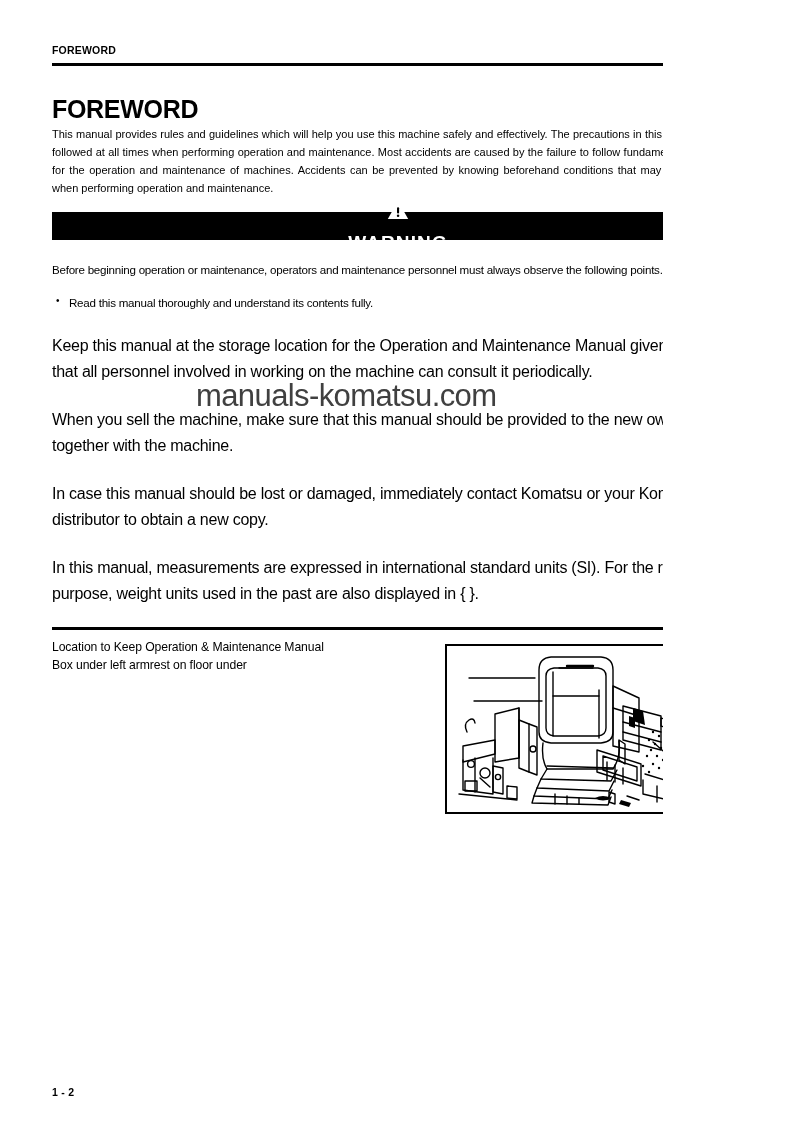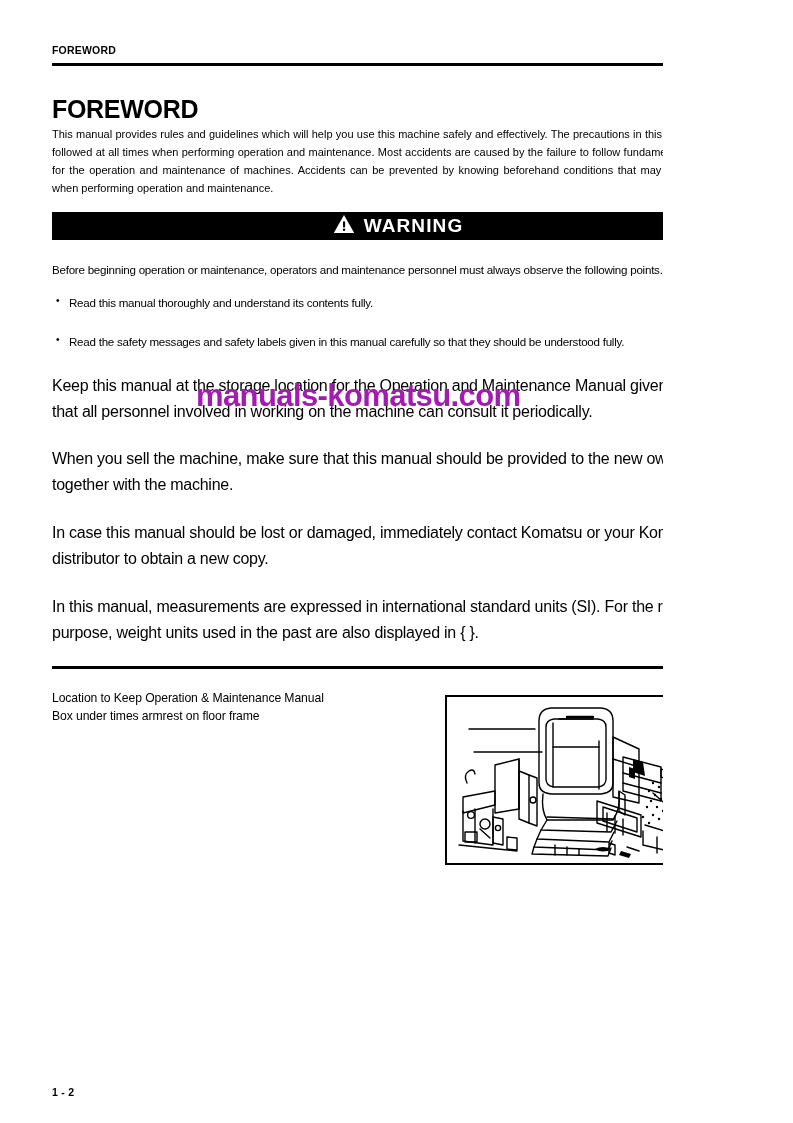--- a/index.html
+++ b/index.html
@@ -67,20 +67,21 @@
 
   
   .warning-banner {
     margin-top: 14px;
     height: 28px;
     background: #000000;
     display: flex;
     align-items: center;
     justify-content: center;
     gap: 9px;
+    flex-direction: column;
   }
   .warn-icon {
     display: block;
   }
   .warning-word {
     color: #ffffff;
     font-size: 19px;
     font-weight: bold;
     letter-spacing: 1.1px;
     line-height: 1;
@@ -126,21 +127,21 @@
   .section-rule {
     margin-top: 6px;
     width: 692px;
     height: 3px;
     background: #000000;
   }
 
   
   .location-row {
     position: relative;
-    margin-top: 20px;
+    margin-top: 8px;
     min-height: 175px;
   }
   .location-text {
     font-size: 12.2px;
     line-height: 1.5;
     letter-spacing: -0.1px;
   }
   .fig-box {
     position: absolute;
     left: 393px;
@@ -161,25 +162,24 @@
     font-family: "DejaVu Sans Mono", monospace;
     letter-spacing: 0.4px;
   }
 
   
   .watermark {
     position: absolute;
     left: 196px;
     top: 378px;
     font-size: 31px;
-    color: #a21caf;
+    color: #404040;
     letter-spacing: -0.6px;
     white-space: nowrap;
     pointer-events: none;
-    font-weight: bold;
   }
 
   
   .page-footer {
     position: absolute;
     left: 52px;
     top: 1086px;
     font-size: 10.5px;
     font-weight: bold;
     letter-spacing: 0.3px;
@@ -210,34 +210,33 @@
           <circle cx="11.05" cy="15.7" r="1.25" fill="#000000"></circle>
         </svg>
       </span>
       <span class="warning-word">WARNING</span>
     </div>
 
     <p class="warn-lead">Before beginning operation or maintenance, operators and maintenance personnel must always observe the following points.</p>
 
     <ul class="warn-points">
       <li>Read this manual thoroughly and understand its contents fully.</li>
-      <li>Read the safety messages and safety labels given in this manual carefully so that they should be understood fully.</li>
     </ul>
 
     <p class="body-para">Keep this manual at the storage location for the Operation and Maintenance Manual given below so that all personnel involved in working on the machine can consult it periodically.</p>
     <p class="body-para">When you sell the machine, make sure that this manual should be provided to the new owner together with the machine.</p>
     <p class="body-para">In case this manual should be lost or damaged, immediately contact Komatsu or your Komatsu distributor to obtain a new copy.</p>
     <p class="body-para tight">In this manual, measurements are expressed in international standard units (SI). For the reference purpose, weight units used in the past are also displayed in { }.</p>
 
     <div class="section-rule"></div>
 
     <div class="location-row">
       <div class="location-text">
         <div>Location to Keep Operation &amp; Maintenance Manual</div>
-        <div>Box under times armrest on floor frame</div>
+        <div>Box under left armrest on floor under</div>
       </div>
 
       <div class="fig-box">
         <svg width="268" height="162" viewBox="0 0 268 162" aria-hidden="true">
           <g fill="none" stroke="#000000" stroke-width="1.4" stroke-linejoin="round" stroke-linecap="round">
 
             <line x1="22" y1="32" x2="88" y2="32"></line>
             <line x1="27" y1="55" x2="95" y2="55"></line>
 
             <path d="M92 24 q0 -12 12 -13 l50 0 q12 1 12 13 l0 62 q0 10 -12 11 l-50 0 q-12 -1 -12 -11 Z"></path>

